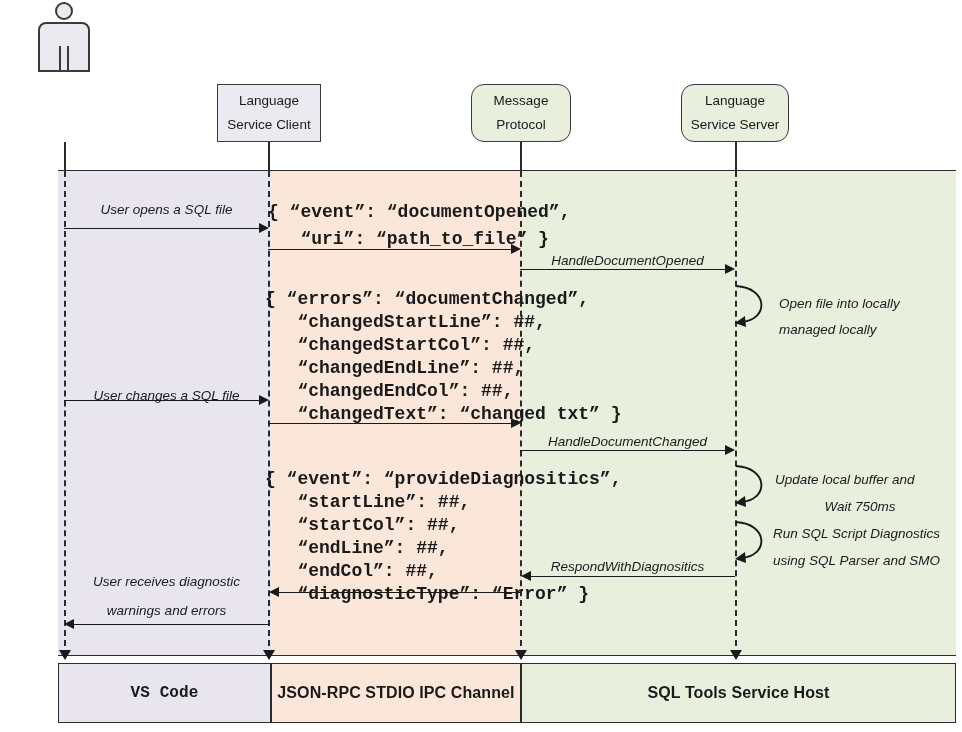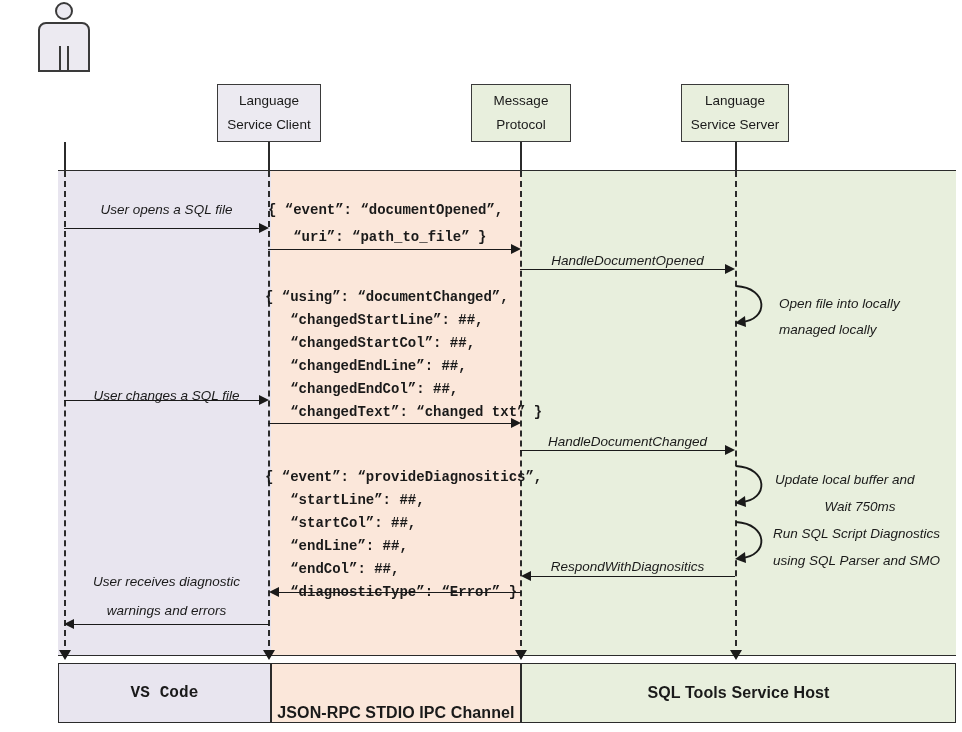--- a/index.html
+++ b/index.html
@@ -14,21 +14,21 @@
      border:2px solid #3a3a3a;border-radius:50%;background:#eceaf1;box-sizing:border-box;}
   .actor-body{position:absolute;left:0;top:20px;width:52px;height:50px;
      border:2px solid #3a3a3a;background:#eceaf1;box-sizing:border-box;
      border-radius:8px 8px 0 0;}
   .actor-leg{position:absolute;top:44px;width:2px;height:26px;background:#3a3a3a;}
 
   
   .lbox{border:1.6px solid #3a3a3a;box-sizing:border-box;
         display:flex;flex-direction:column;align-items:center;justify-content:center;
         font-size:13.5px;line-height:1.75;text-align:center;background:#eceaf1;}
-  .lbox.green{background:#e8efdd;}
+  .lbox.green{background:#e8efdd;border-radius:13px;}
 
   
   .band{box-sizing:border-box;border-top:1.6px solid #2b2b2b;border-bottom:1.6px solid #2b2b2b;}
   .band.lav{background:#e8e5ef;}
   .band.peach{background:#fbe7da;}
   .band.green{background:#e8efdd;}
 
   
   .life{width:0;border-left:2.2px dashed #2b2b2b;}
   .life-solid{width:2.2px;background:#2b2b2b;}
@@ -44,21 +44,21 @@
   
   .arrow-line{height:0;border-top:1.9px solid #1a1a1a;}
   .ah{position:absolute;width:0;height:0;}
   .ah-r{border-top:5.5px solid transparent;border-bottom:5.5px solid transparent;border-left:10px solid #1a1a1a;}
   .ah-l{border-top:5.5px solid transparent;border-bottom:5.5px solid transparent;border-right:10px solid #1a1a1a;}
   .ah-d{border-left:6px solid transparent;border-right:6px solid transparent;border-top:10px solid #1a1a1a;}
 
   
   .ital{font-style:italic;font-size:13.5px;line-height:1.0;white-space:nowrap;}
   .ital.c{text-align:center;}
-  .mono{font-family:"Liberation Mono",monospace;font-size:14px;
+  .mono{font-family:"Liberation Mono",monospace;font-size:18px;
         white-space:pre;line-height:1.0;font-weight:bold;}
   .loop svg{display:block;overflow:visible;}
 </style>
 </head>
 <body>
 
 <div id="canvas">
 
   <div class="abs actor">
     <div class="actor-head"></div>
@@ -117,21 +117,21 @@
 
   <div class="abs loop" style="left:735px;top:282px;">
     <svg width="42" height="46" viewBox="0 0 42 46">
       <path d="M1,4 C34,6 34,38 6,40" fill="none" stroke="#1a1a1a" stroke-width="1.9"></path>
       <polygon points="10,34 0,41 11,45" fill="#1a1a1a"></polygon>
     </svg>
   </div>
   <div class="abs ital" style="left:779px;top:297px;">Open file into locally</div>
   <div class="abs ital" style="left:779px;top:323px;">managed locally</div>
 
-  <div class="abs mono" style="left:265px;top:290px;">{ “using”: “documentChanged”,</div>
+  <div class="abs mono" style="left:265px;top:290px;">{ “errors”: “documentChanged”,</div>
   <div class="abs mono" style="left:265px;top:313px;">   “changedStartLine”: ##,</div>
   <div class="abs mono" style="left:265px;top:336px;">   “changedStartCol”: ##,</div>
   <div class="abs mono" style="left:265px;top:359px;">   “changedEndLine”: ##,</div>
   <div class="abs mono" style="left:265px;top:382px;">   “changedEndCol”: ##,</div>
   <div class="abs mono" style="left:265px;top:405px;">   “changedText”: “changed txt” }</div>
 
   <div class="abs ital c" style="left:64px;top:389px;width:205px;">User changes a SQL file</div>
   <div class="abs arrow-line" style="left:64px;top:400px;width:196px;"></div>
   <div class="abs ah ah-r" style="left:259px;top:395px;"></div>
 
@@ -175,20 +175,20 @@
   <div class="abs ah ah-l" style="left:269px;top:587px;"></div>
 
   <div class="abs ital c" style="left:64px;top:575px;width:205px;">User receives diagnostic</div>
   <div class="abs ital c" style="left:64px;top:604px;width:205px;">warnings and errors</div>
   <div class="abs arrow-line" style="left:74px;top:624px;width:195px;"></div>
   <div class="abs ah ah-l" style="left:64px;top:619px;"></div>
 
   <div class="abs bbar lav" style="left:58px;top:663px;width:213px;height:60px;font-family:Liberation Mono, monospace;">
     <span>VS Code</span>
   </div>
-  <div class="abs bbar peach" style="left:271px;top:663px;width:250px;height:60px;align-items:flex-end;">
+  <div class="abs bbar peach" style="left:271px;top:663px;width:250px;height:60px;">
     <span>JSON-RPC STDIO IPC Channel</span>
   </div>
   <div class="abs bbar green" style="left:521px;top:663px;width:435px;height:60px;">
     <span>SQL Tools Service Host</span>
   </div>
 
 </div>
 
 </body></html>

